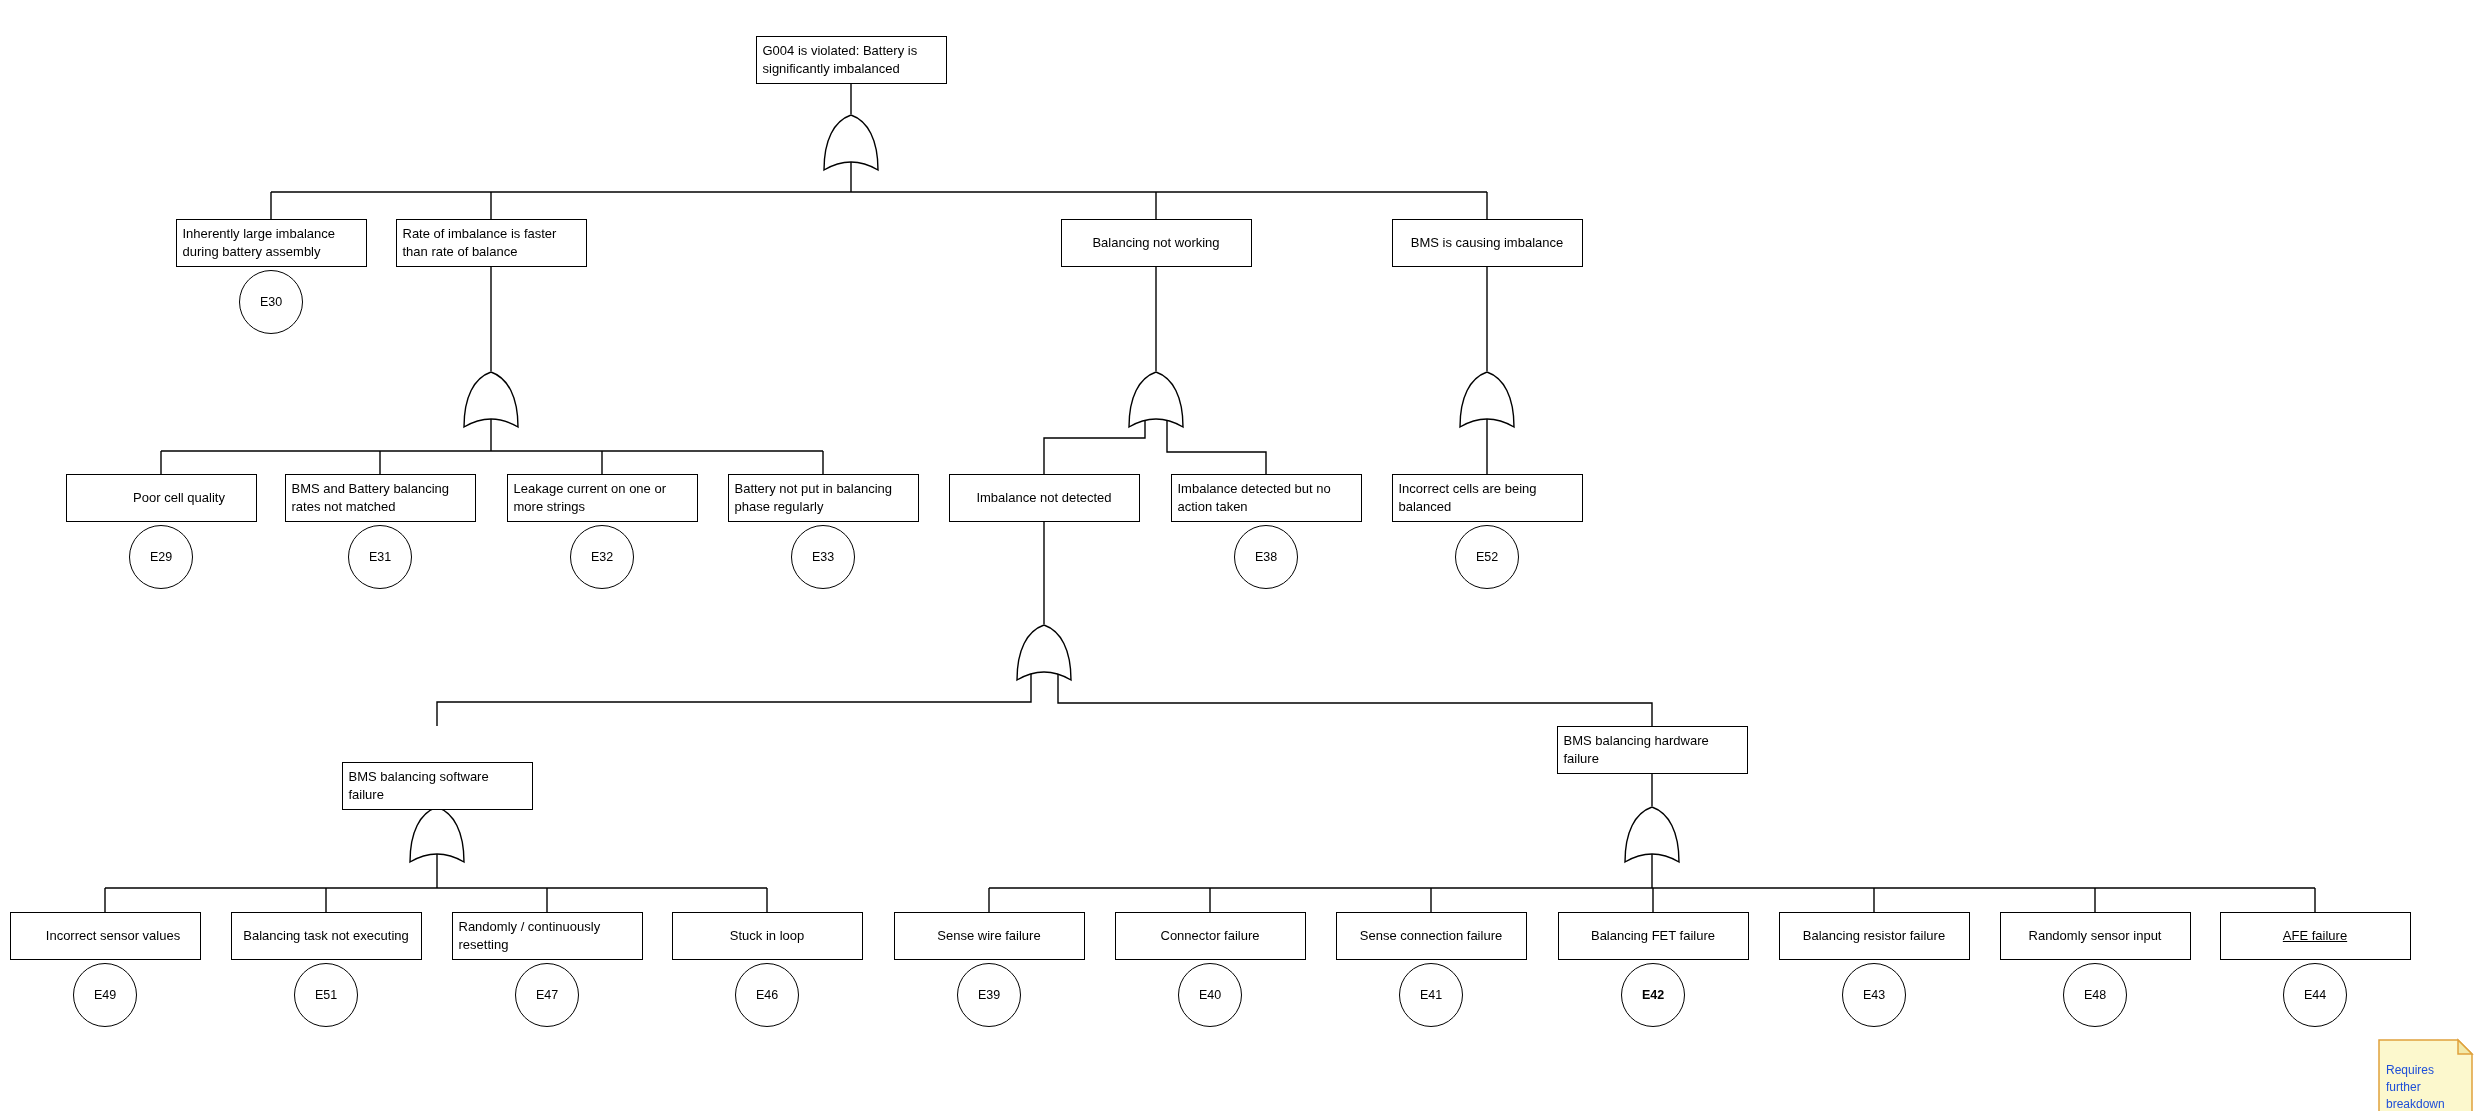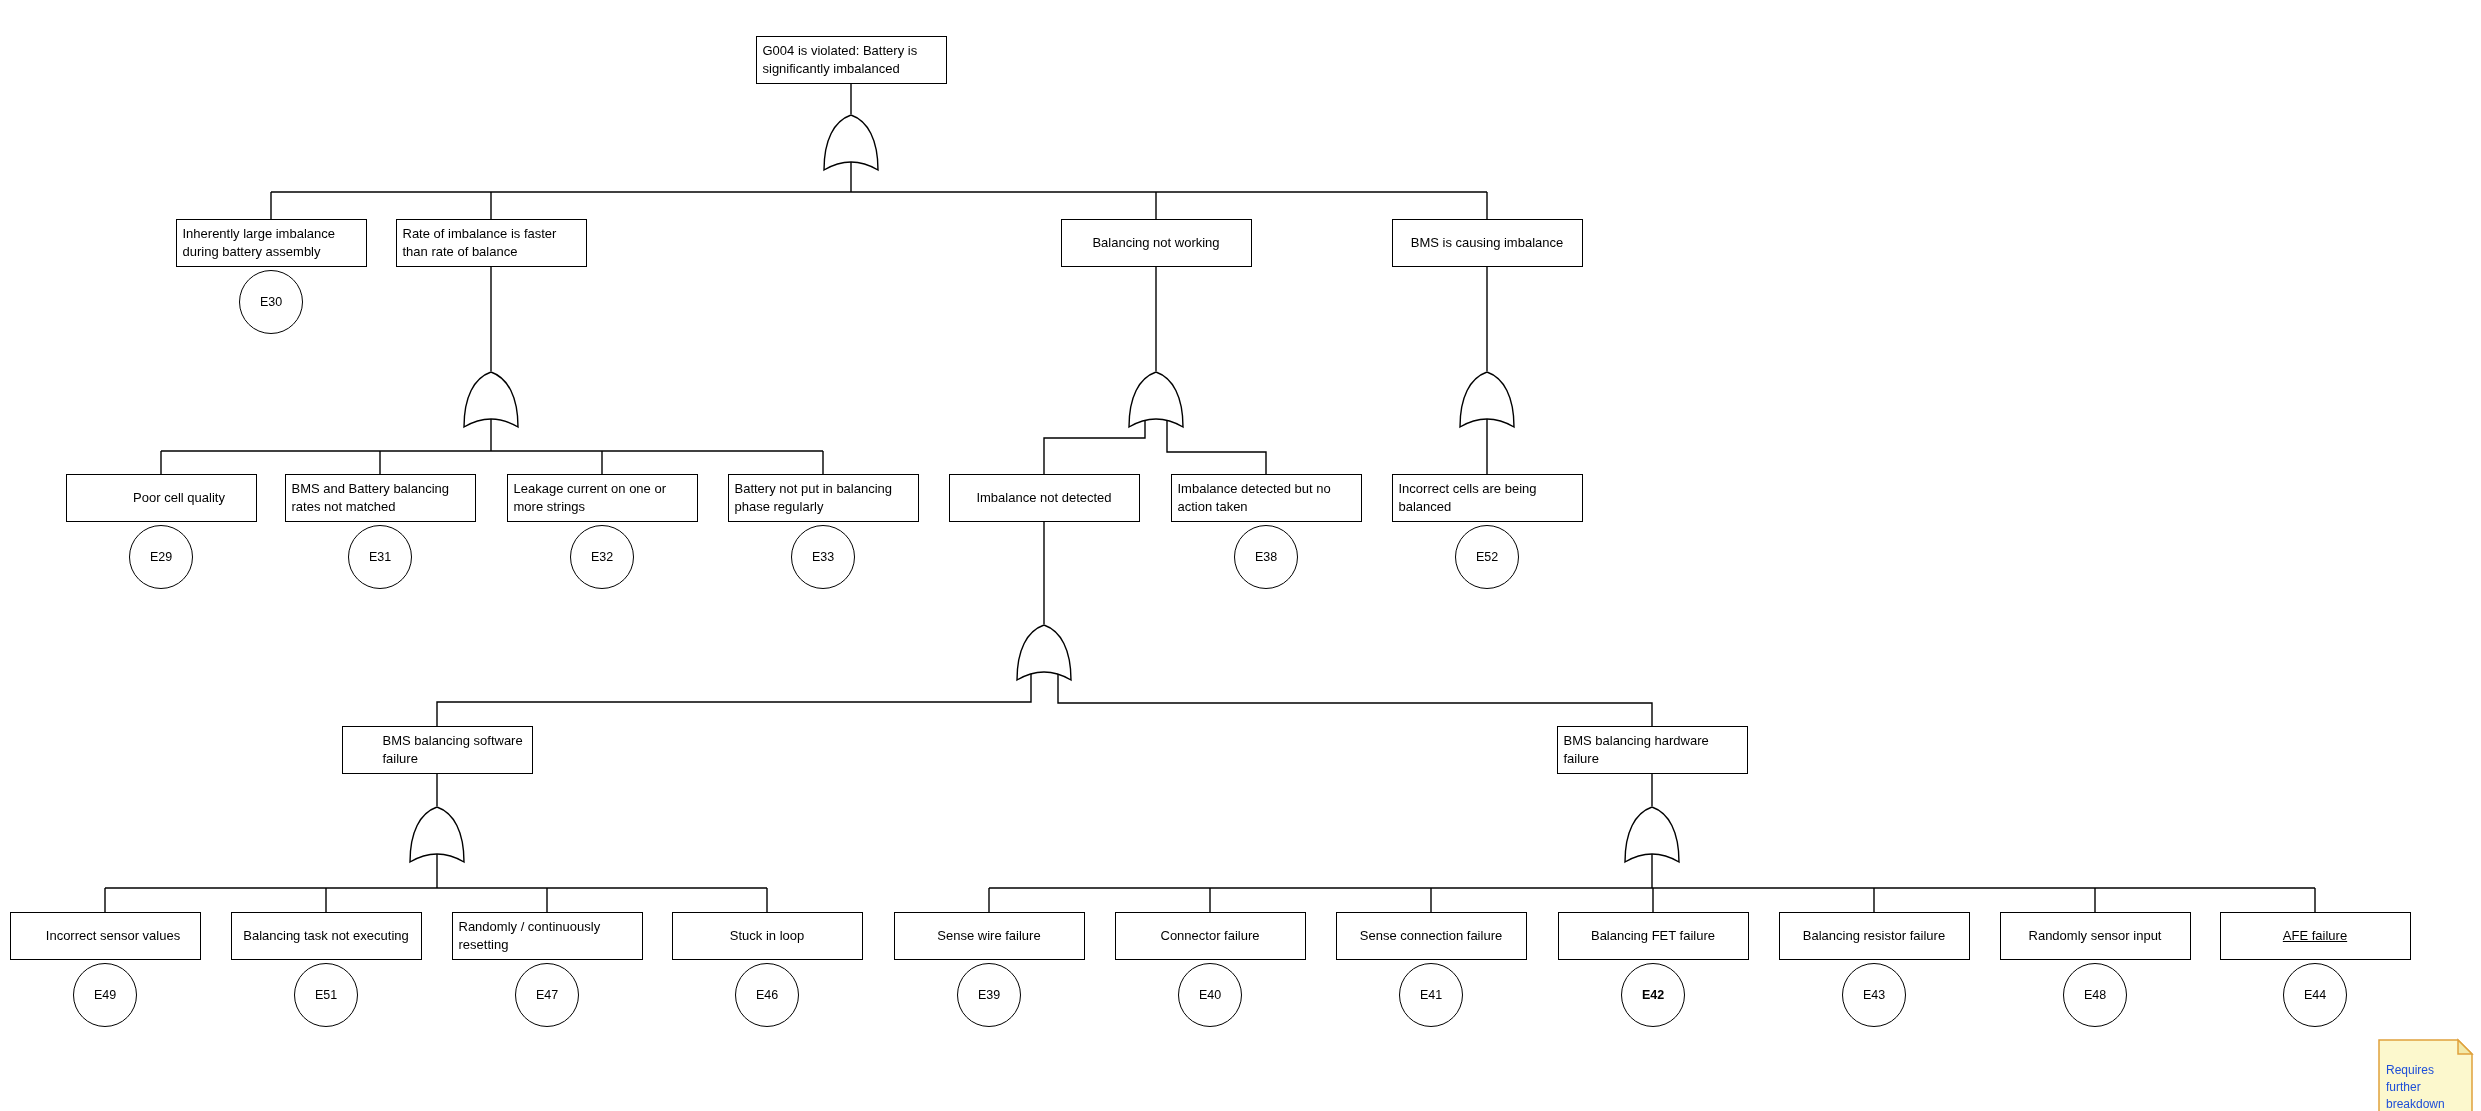--- a/index.html
+++ b/index.html
@@ -117,21 +117,21 @@
         <span>Imbalance not detected</span>
       </div>
       <div class="box" style="left: 1170.5px; top: 448px;">
         <span>Imbalance detected but no action taken</span>
       </div>
       <div class="circle" style="left: 1234px; top: 499px;">E38</div>
       <div class="box" style="left: 1391.5px; top: 448px;">
         <span>Incorrect cells are being balanced</span>
       </div>
       <div class="circle" style="left: 1455px; top: 499px;">E52</div>
-      <div class="box" style="left: 341.5px; top: 700px; padding-left: 34px;">
+      <div class="box" style="left: 341.5px; top: 736px;">
         <span>BMS balancing software failure</span>
       </div>
       <div class="box" style="left: 1556.5px; top: 700px;">
         <span>BMS balancing hardware failure</span>
       </div>
       <div class="box" style="left: 9.5px; top: 886px; padding-left: 16px;">
         <span>Incorrect sensor values</span>
       </div>
       <div class="circle" style="left: 73px; top: 937px;">E49</div>
       <div class="box" style="left: 230.5px; top: 886px;">

